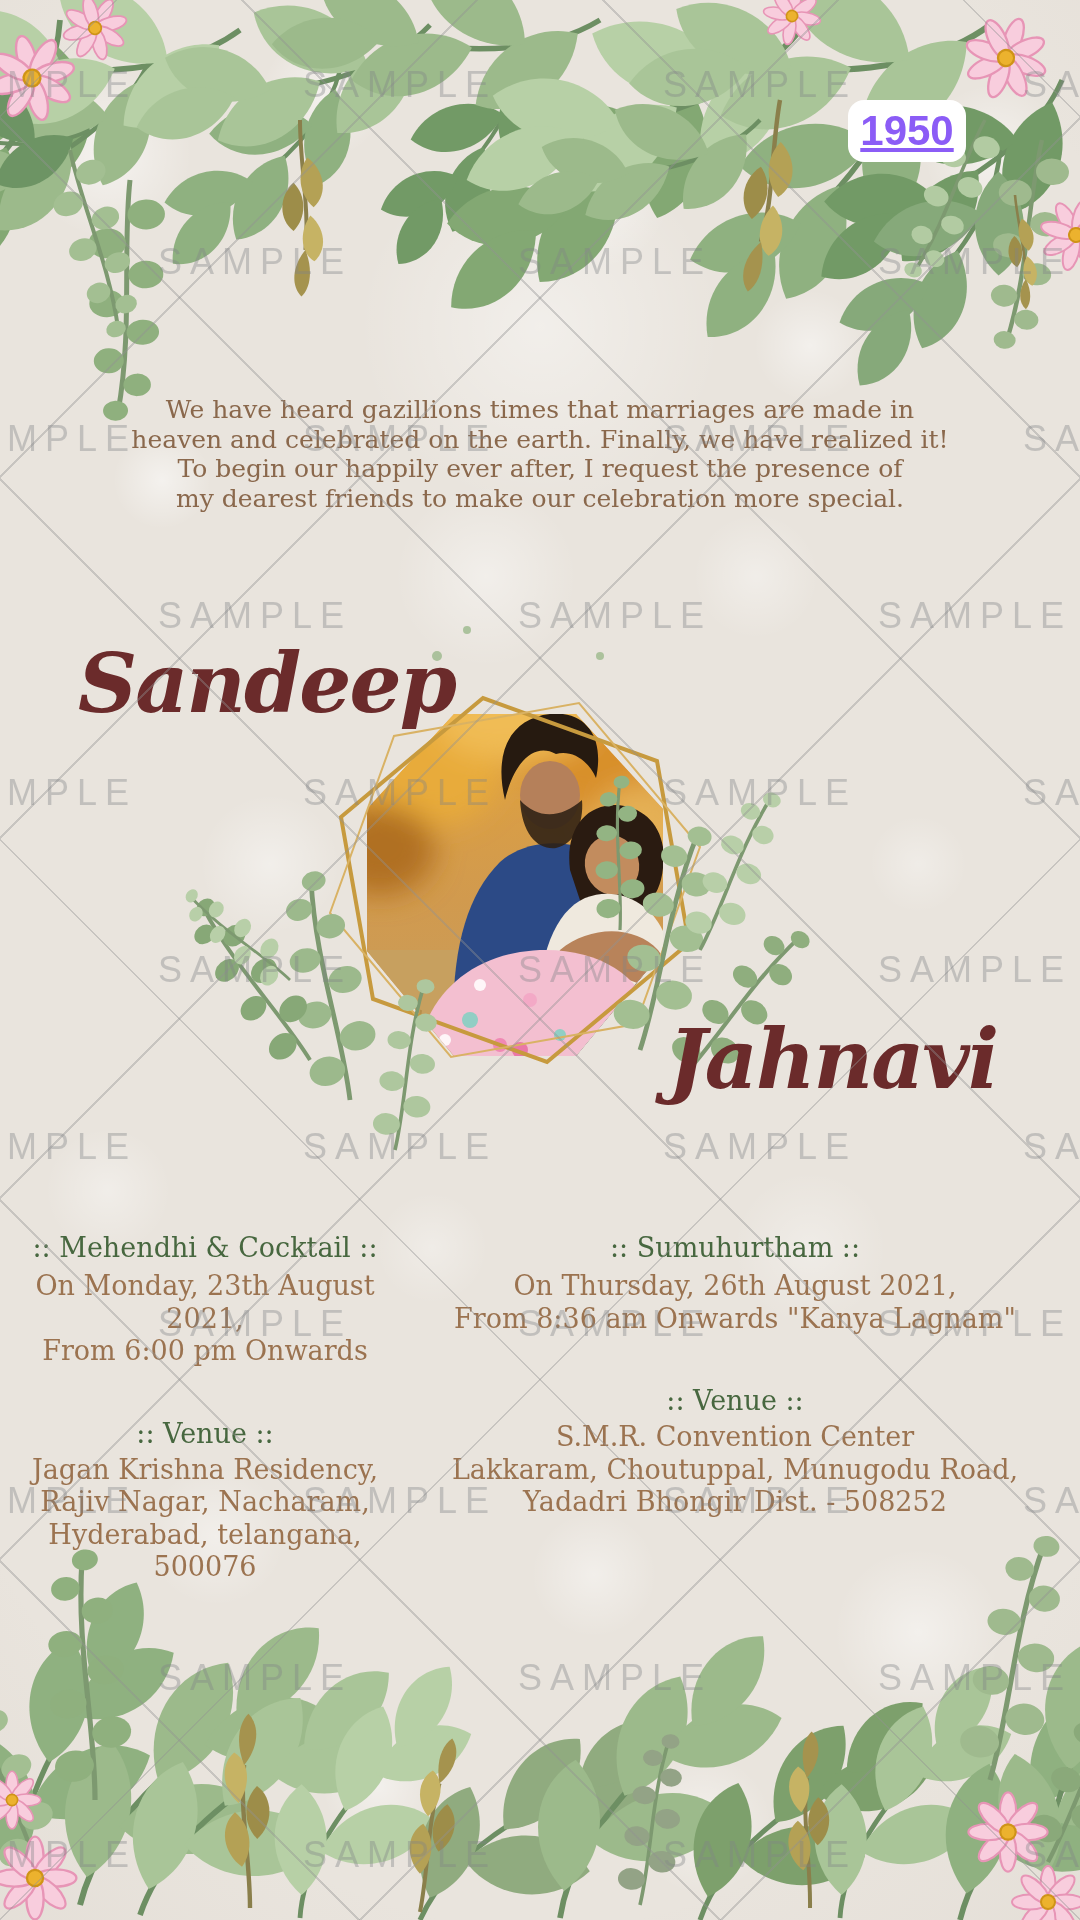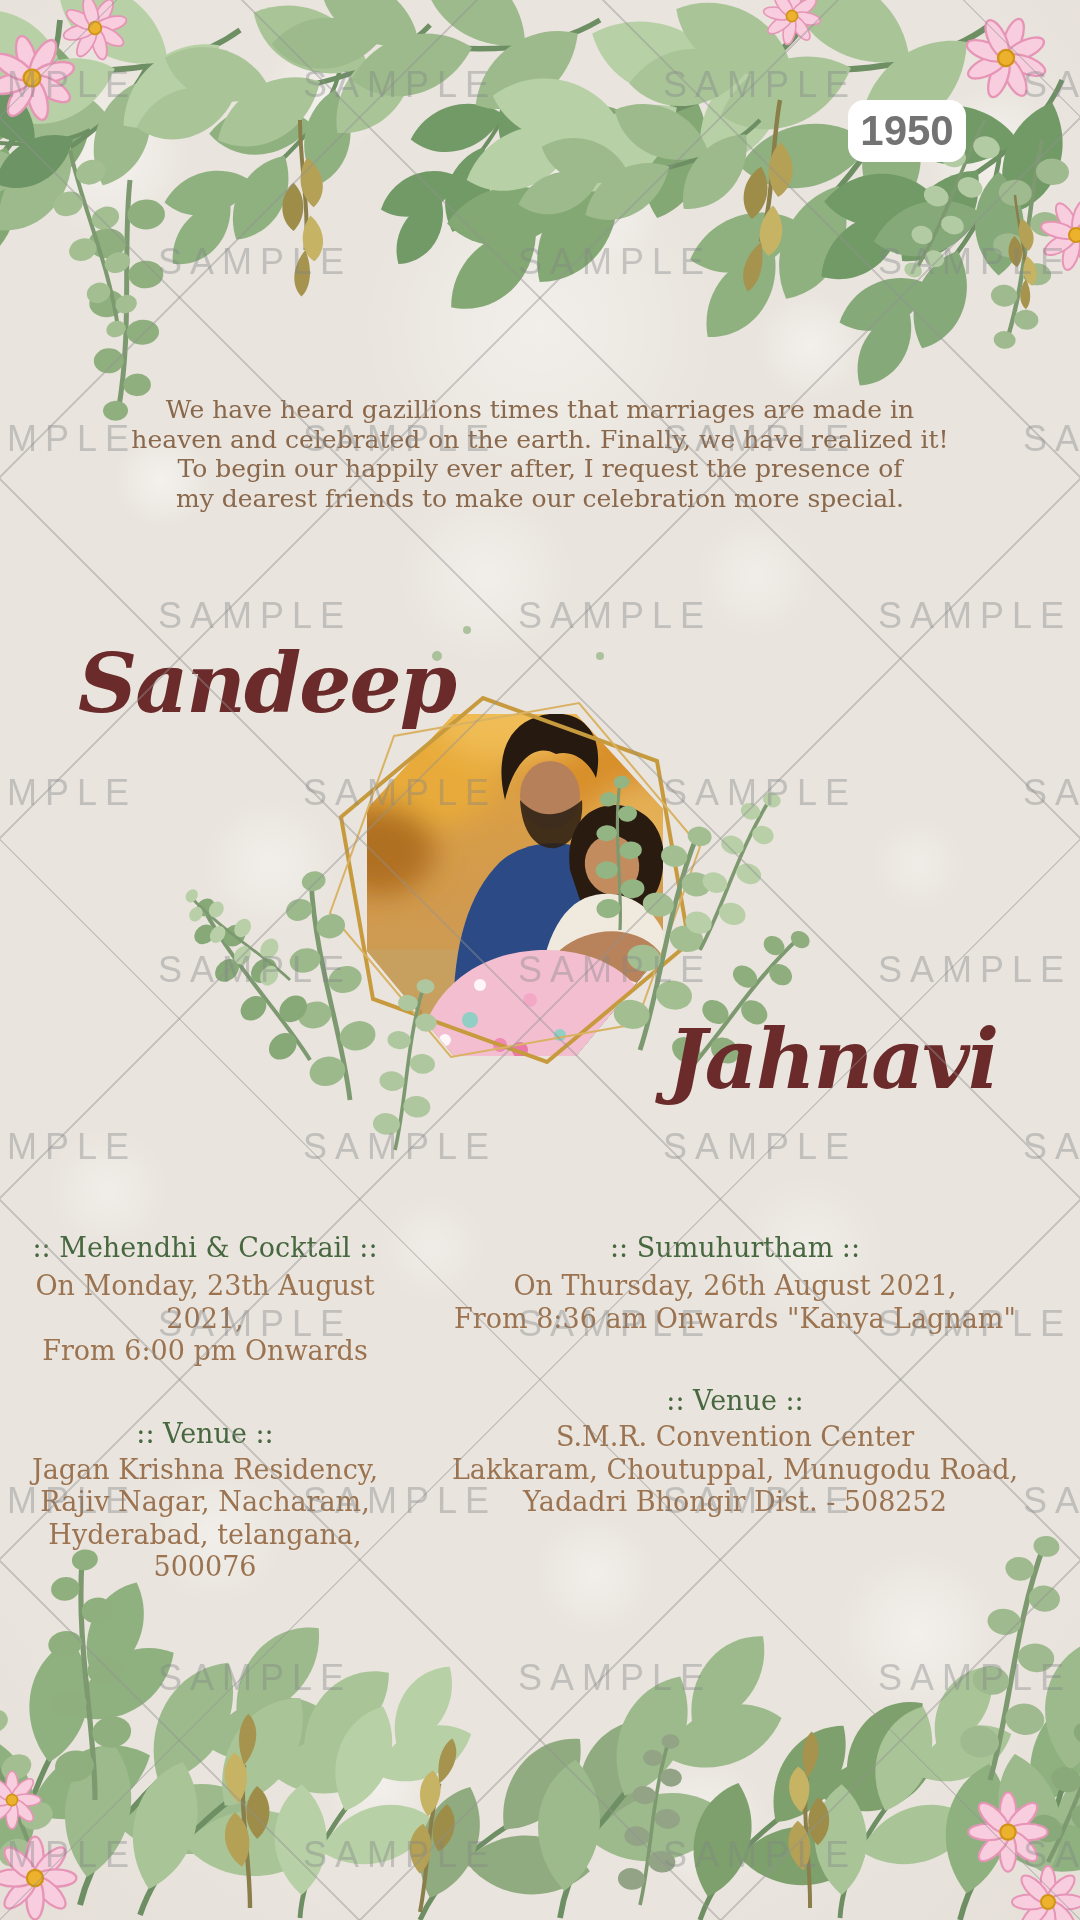--- a/index.html
+++ b/index.html
@@ -65,21 +65,21 @@
   }
   .event-line,.venue-line{
     color:var(--text-brown);font-size:27px;line-height:32.5px;margin:0;
   }
   .event-title{margin-bottom:6px;}
   .venue-title{margin-top:50px;margin-bottom:4px;}
   
   .badge{
     position:absolute;left:848px;top:100px;width:118px;height:62px;z-index:6;
     background:#ffffff;border-radius:16px;display:flex;align-items:center;justify-content:center;
-    font-family:"Liberation Sans","DejaVu Sans",sans-serif;font-weight:bold;font-size:42px;color:#737373;
+    font-family:"Liberation Sans","DejaVu Sans",sans-serif;font-weight:bold;font-size:42px;color:#8b5cf6;text-decoration:underline;
   }
   
   .watermarks{
     position:absolute;inset:0;z-index:5;pointer-events:none;overflow:hidden;
     background:
       repeating-linear-gradient(45deg,  rgba(0,0,0,0) 0 253px, rgba(145,145,145,.38) 253px 255px),
       repeating-linear-gradient(-45deg, rgba(0,0,0,0) 0 253px, rgba(145,145,145,.38) 253px 255px);
   }
   .wm{
     position:absolute;transform:translate(-50%,-50%);

